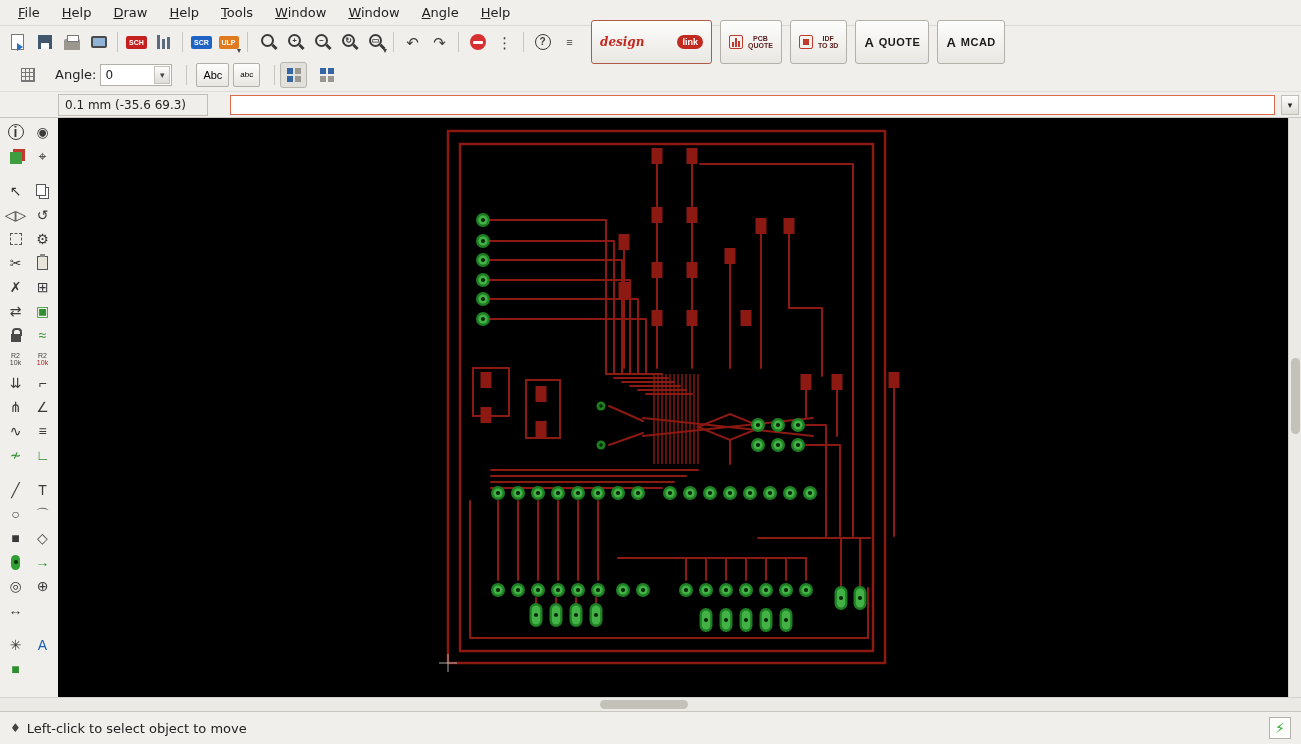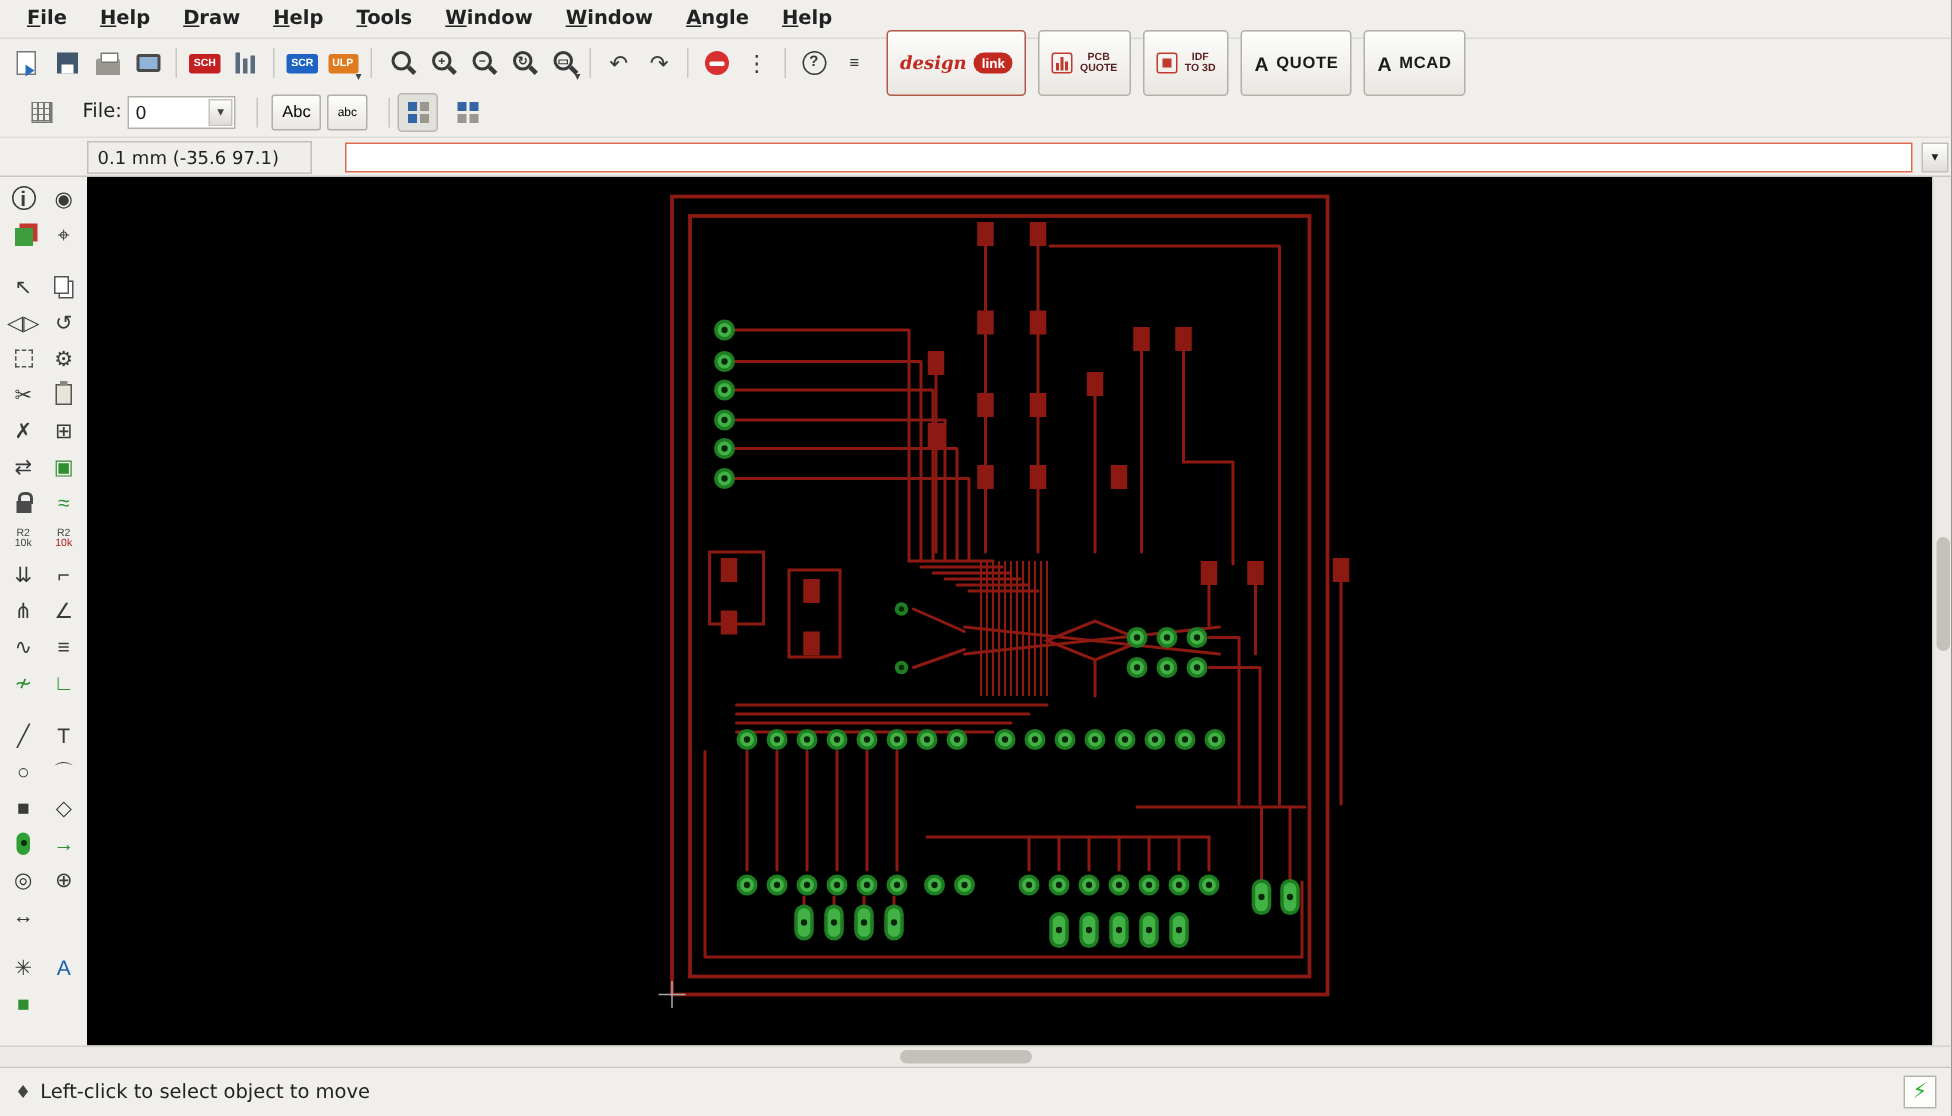--- a/index.html
+++ b/index.html
@@ -5,21 +5,21 @@
   * { box-sizing: border-box; }
   html,body { margin:0; padding:0; }
   body {
     width:1301px; height:744px; overflow:hidden;
     font-family:"DejaVu Sans","Liberation Sans",sans-serif;
     font-size:13px; color:#222; background:#f0efec;
   }
   
   .menubar { height:26px; display:flex; align-items:center; padding:0 8px; gap:2px;
              background:#f0efec; border-bottom:1px solid #dcd9d4; }
-  .menu-item { display:inline-block; padding:3px 10px; cursor:default;font-weight:bold; }
+  .menu-item { display:inline-block; padding:3px 10px; cursor:default; }
   .menu-item::first-letter { text-decoration:underline; }
   
   .toolbar { display:flex; align-items:center; height:32px; padding:0 4px; background:#f0efec; }
   .toolbar2 { height:34px; border-bottom:1px solid #e0ded9; }
   .tbtn { width:27px; height:26px; display:inline-flex; align-items:center; justify-content:center;
           background:transparent; border:1px solid transparent; border-radius:3px; position:relative; padding:0; }
   .sep { width:1px; height:20px; background:#c9c6c0; margin:0 5px; flex:none; }
   .glyph { font-size:15px; line-height:1; color:#3a3a3a; }
   .glyph.small { font-size:11px; }
   .circled { border:1.4px solid #3a3a3a; border-radius:50%; width:16px; height:16px;
@@ -64,21 +64,21 @@
                         repeating-linear-gradient(90deg,#777 0 1px,transparent 1px 4px);
              border-right:1px solid #777; border-bottom:1px solid #777; }
   .quad { width:14px; height:14px; display:grid; grid-template-columns:6px 6px; gap:2px; }
   .quad i { width:6px; height:6px; background:#9a9791; }
   .quad i.b { background:#3465a4; }
   
   .vendor-btn { height:44px; border:1px solid #b3b0aa; background:linear-gradient(#fdfdfc,#e9e7e2);
                 border-radius:3px; display:inline-flex; align-items:center; gap:5px; padding:0 8px; margin-left:8px; cursor:default; }
   .vendor-btn.redline { border-color:#b25a4a; }
   .dl-script { color:#c22a20; font-style:italic; font-weight:bold; font-size:12px; font-family:"DejaVu Serif","Liberation Serif",serif; }
-  .dl-pill { background:#c22a20; color:#fff; font-size:9px; font-weight:bold; padding:2px 5px; border-radius:8px; }
+  .dl-pill { background:#c22a20; color:#fff; font-size:9px; font-weight:bold; padding:2px 5px; border-radius:8px;margin-left:28px; }
   .v2line { display:flex; flex-direction:column; line-height:1.05; }
   .v2line span { font-size:7px; font-weight:bold; color:#5a2020; }
   .vq-icon { width:14px; height:14px; border:1px solid #c03a2e; border-radius:2px; display:flex; gap:1px; align-items:flex-end; justify-content:center; padding:1px; }
   .vq-icon i { width:2px; background:#c03a2e; display:block; }
   .vq-icon i:nth-child(1){height:50%;} .vq-icon i:nth-child(2){height:90%;} .vq-icon i:nth-child(3){height:65%;}
   .vq-icon2 { width:14px; height:14px; border:1px solid #c03a2e; border-radius:2px; position:relative; }
   .vq-icon2::after { content:""; position:absolute; inset:3px; background:#c03a2e; }
   .a-logo { font-weight:bold; font-size:13px; color:#1a1a1a; }
   .vlabel { font-size:11px; font-weight:bold; color:#1a1a1a; letter-spacing:0.5px; }
   
@@ -248,21 +248,21 @@
   <button class="vendor-btn">
     <span class="a-logo">A</span>
     <span class="vlabel">MCAD</span>
   </button>
 </div>
 
 <div class="toolbar toolbar2">
   <button class="tbtn" style="margin-left:10px;">
     <span class="ic-grid"></span>
   </button>
-  <span class="plabel">File:</span>
+  <span class="plabel">Angle:</span>
   <div class="pselect">
     <span class="val">0</span>
     <span class="car">▾</span>
   </div>
   <div class="sep" style="margin-left:14px;"></div>
   <button class="pbtn">
       <span>Abc</span>
     </button>
   <button class="pbtn small-txt">
       <span>abc</span>
@@ -281,21 +281,21 @@
         <i class="b"></i>
         <i class="b"></i>
         <i></i>
         <i></i>
       </span>
   </button>
 </div>
 
 <div class="cmdbar">
   <div class="coordbox">
-    <span>0.1 mm (-35.6 97.1)</span>
+    <span>0.1 mm (-35.6 69.3)</span>
   </div>
   <input class="cmdinput" type="text" value="" style="">
   <div class="cmddrop">
     <span>▾</span>
   </div>
 </div>
 
 <div class="main">
   <div class="sidebar" id="sidebar">
       <div class="srow">

